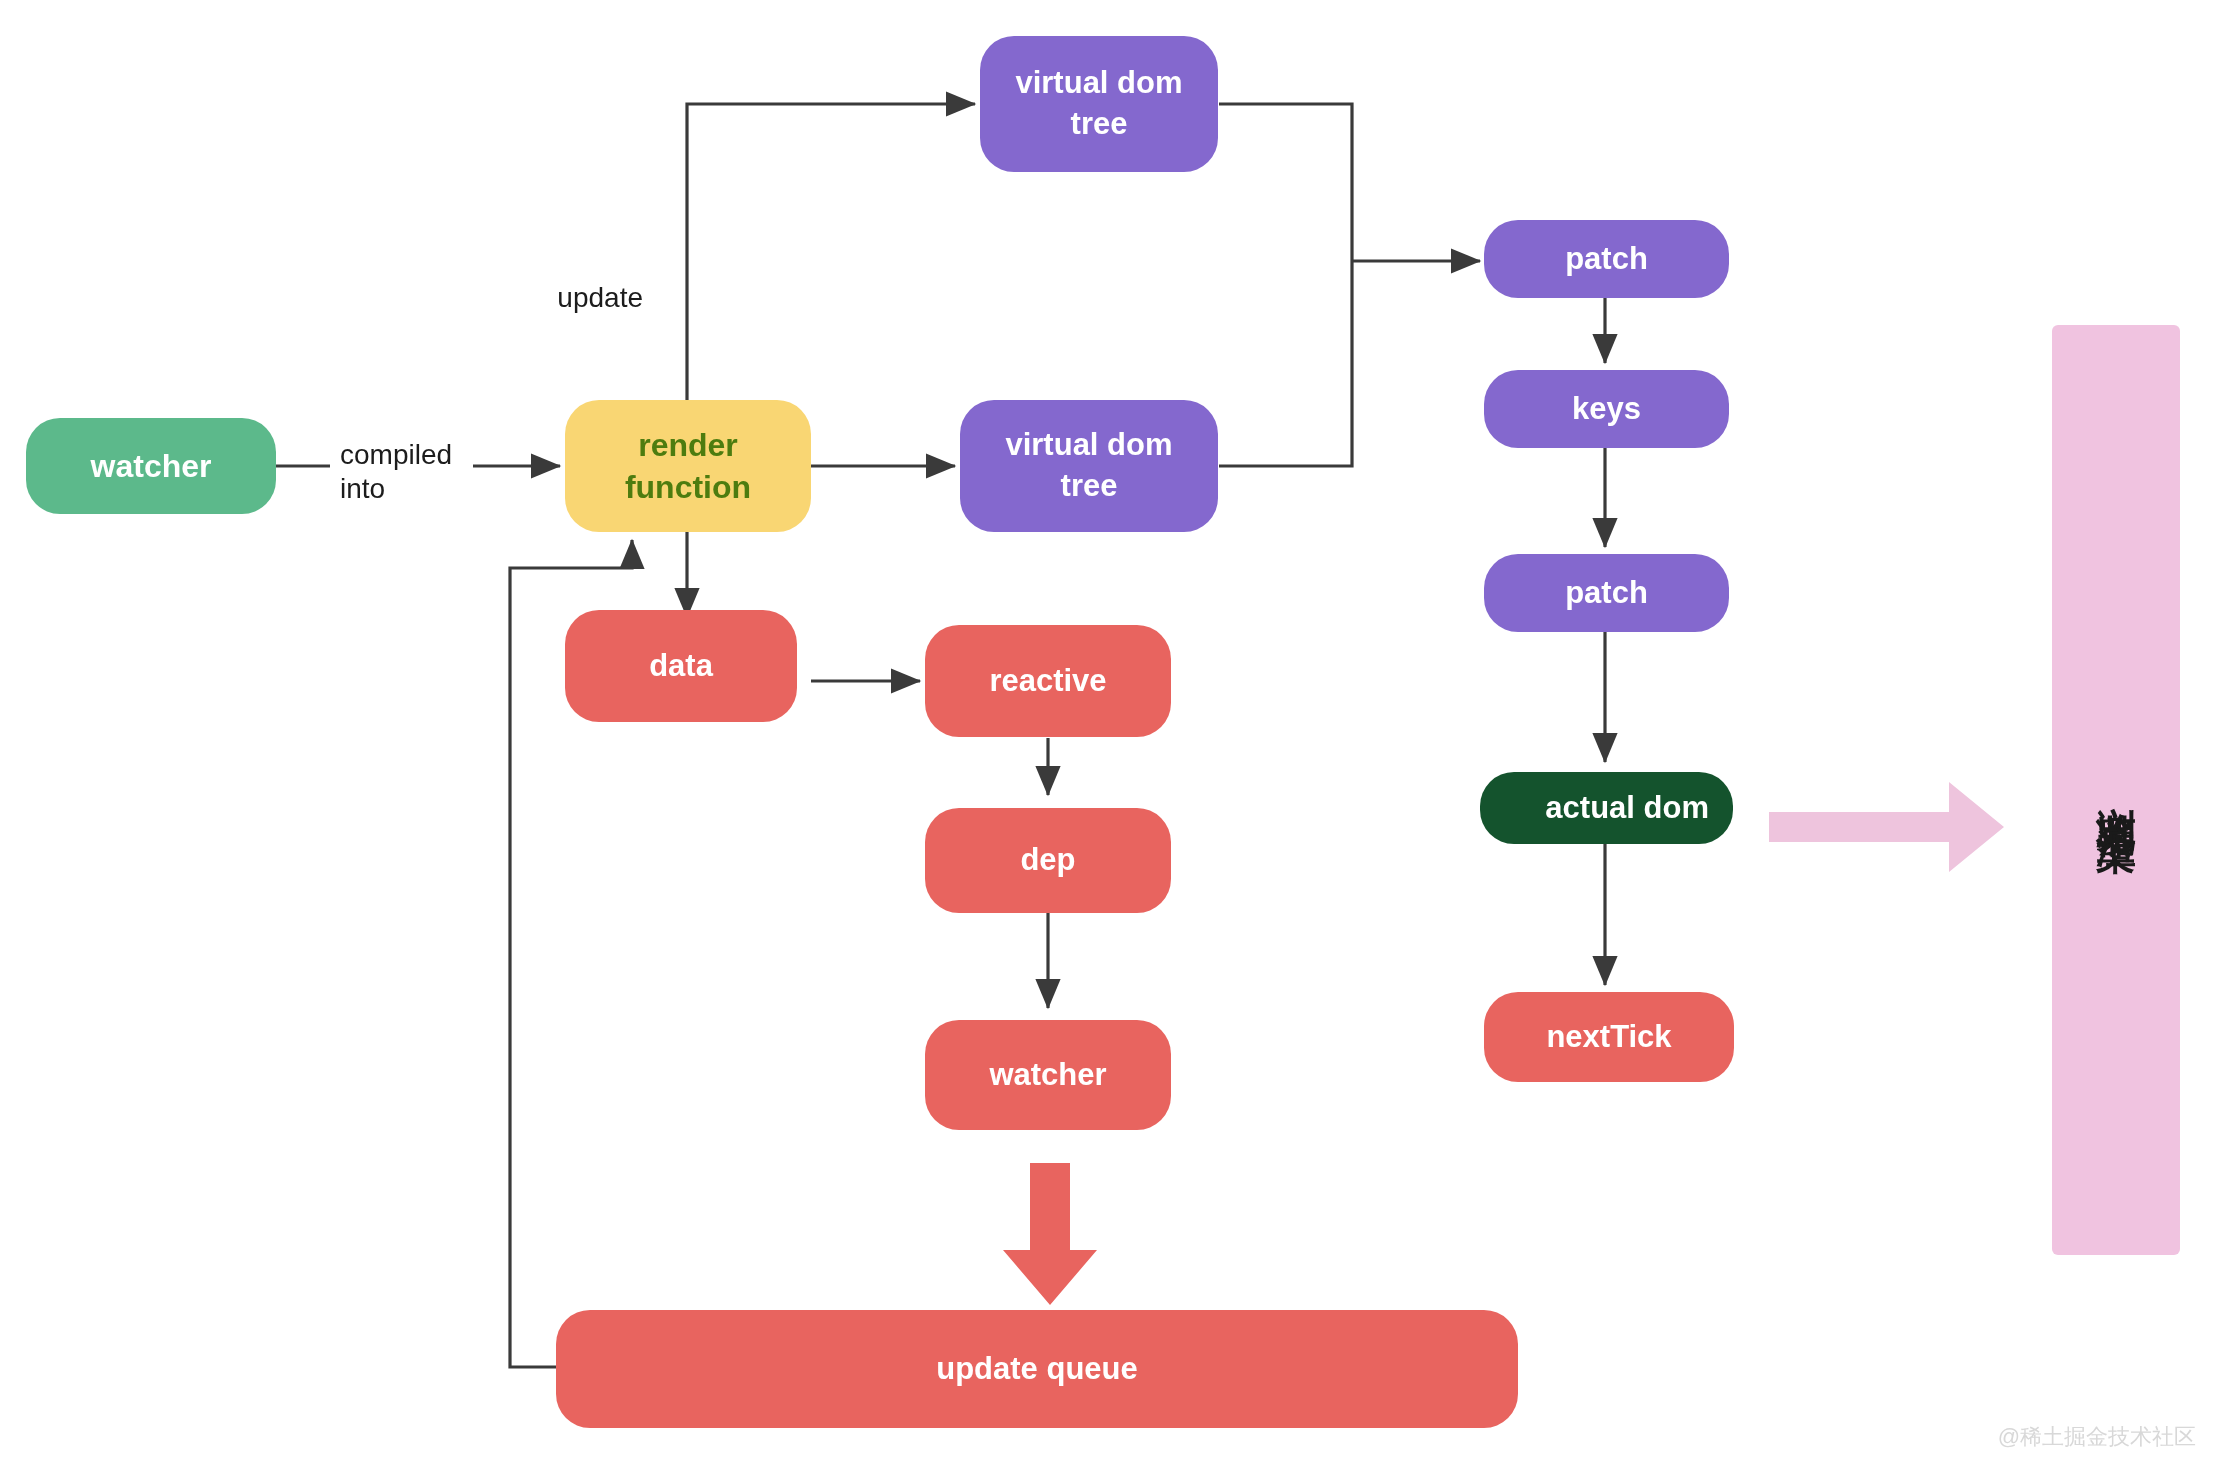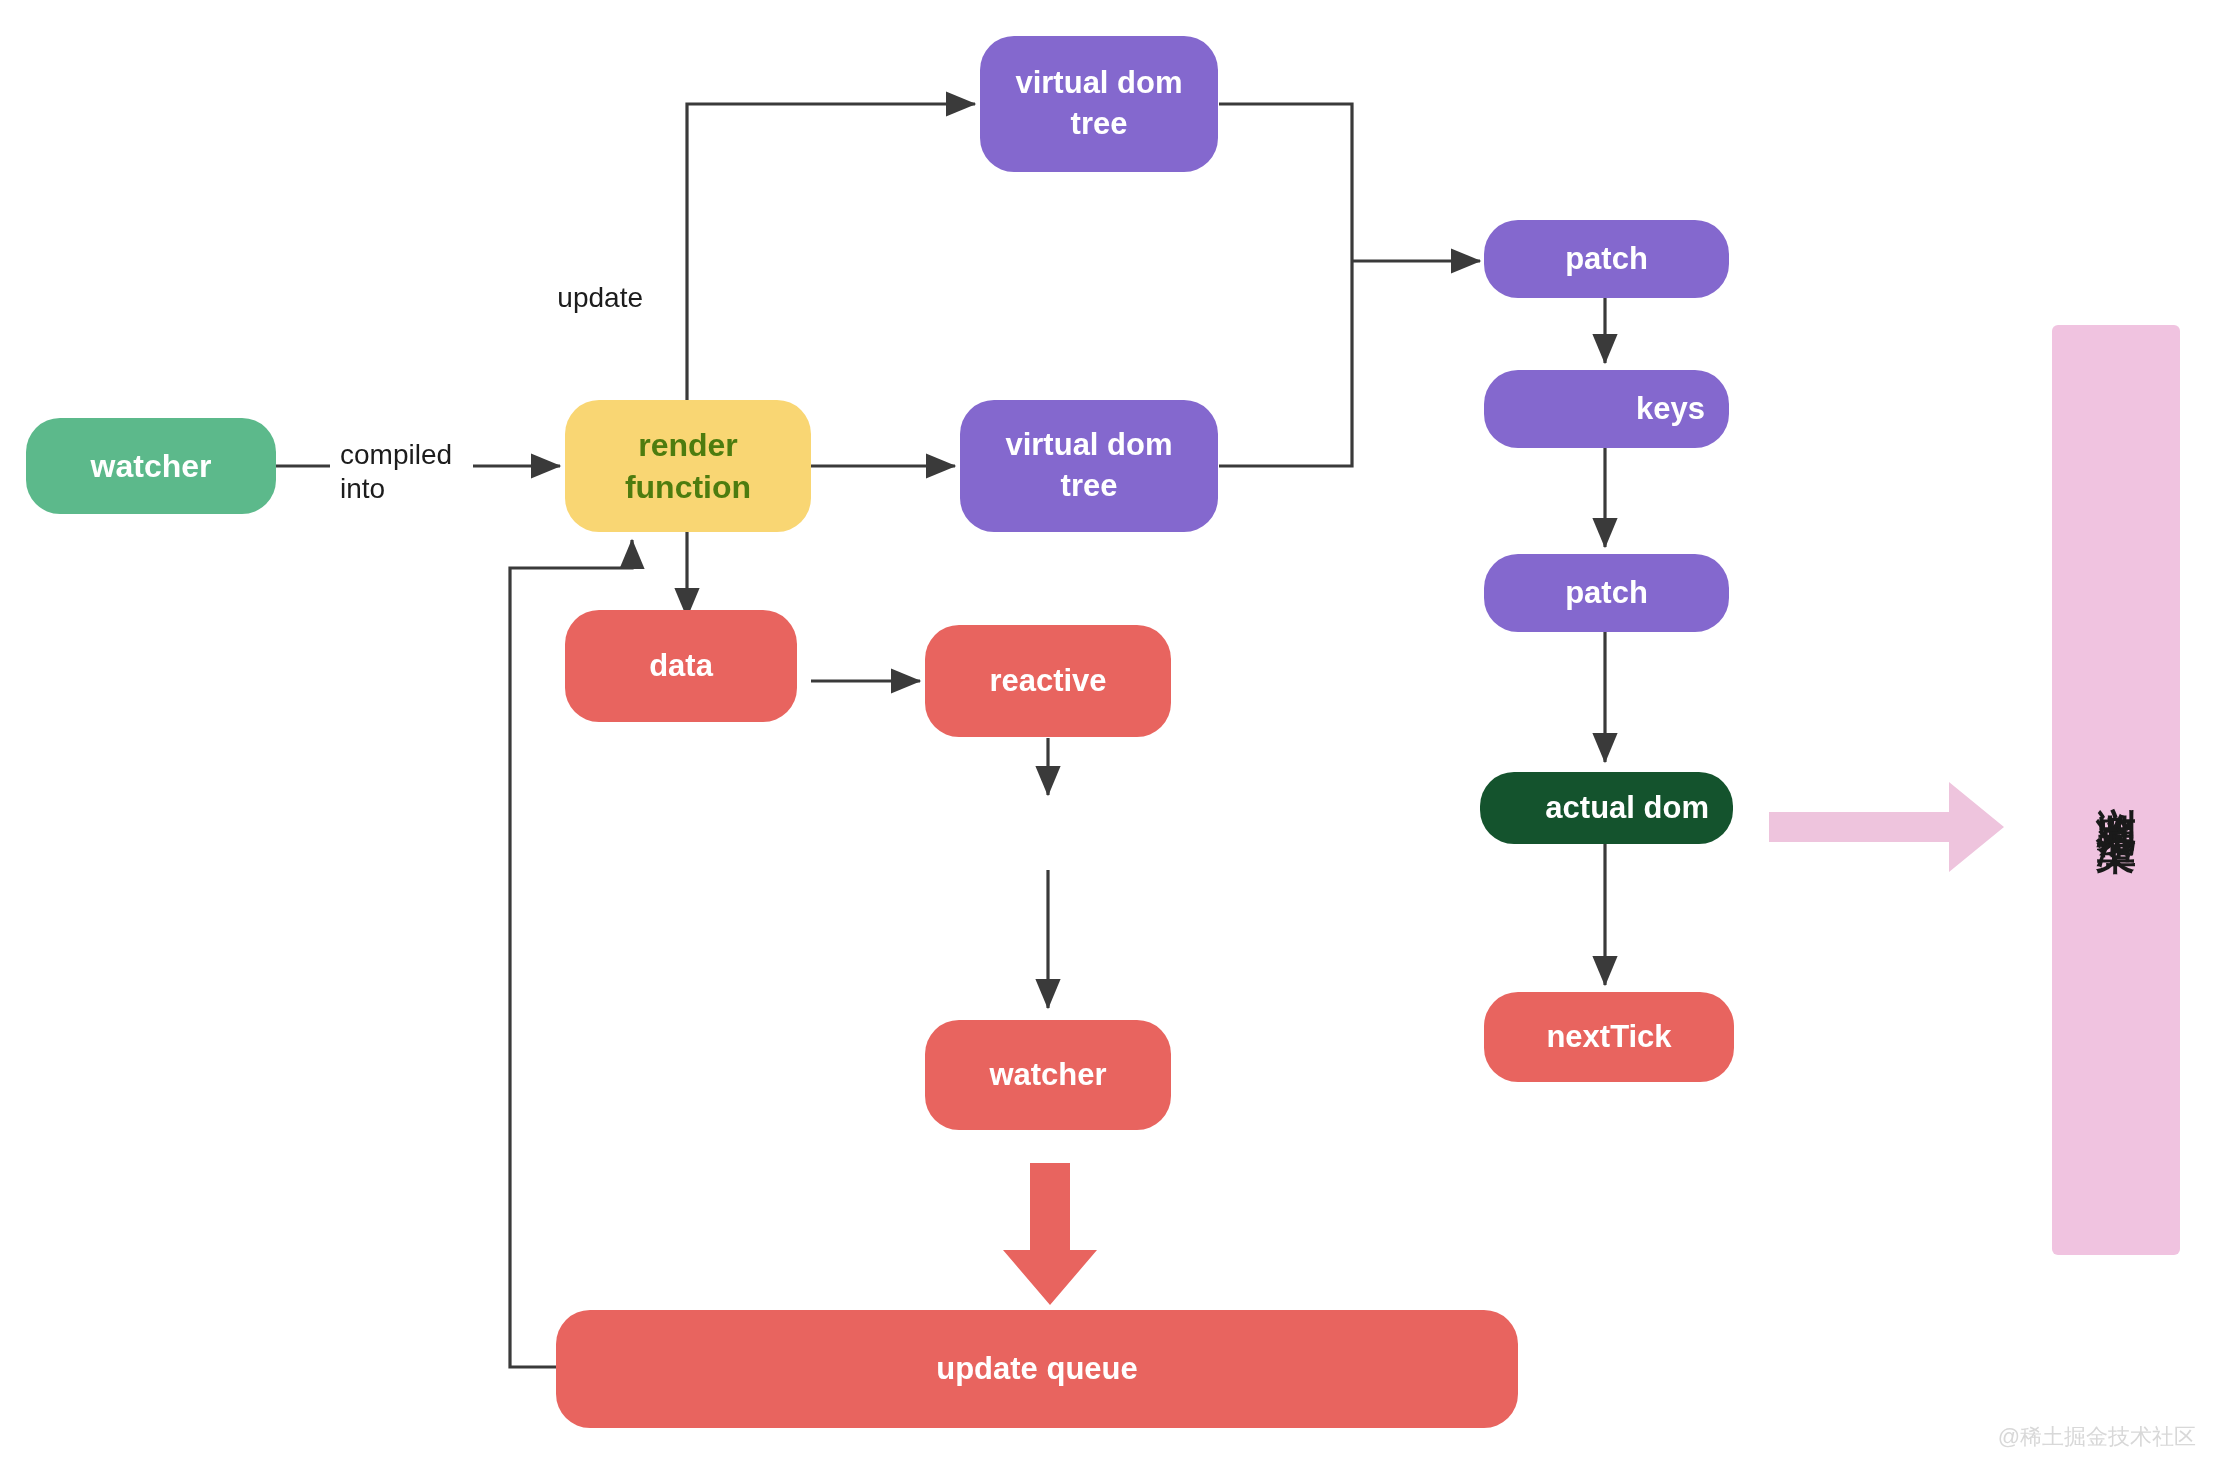--- a/index.html
+++ b/index.html
@@ -139,21 +139,21 @@
 
   <div class="node purple" style="left:960px; top:400px; width:258px; height:132px; font-size:31px; white-space:pre-line;">
     <span>virtual dom
 tree</span>
   </div>
 
   <div class="node purple" style="left:1484px; top:220px; width:245px; height:78px; font-size:31px;">
     <span>patch</span>
   </div>
 
-  <div class="node purple" style="left:1484px; top:370px; width:245px; height:78px; font-size:31px;justify-content:flex-end;">
+  <div class="node purple" style="left:1484px; top:370px; width:245px; height:78px; font-size:31px;">
     <span>keys</span>
   </div>
 
   <div class="node purple" style="left:1484px; top:554px; width:245px; height:78px; font-size:31px;">
     <span>patch</span>
   </div>
 
   <div class="node blue" style="left:1480px; top:772px; width:253px; height:72px; font-size:31px;">
     <span>actual dom</span>
   </div>
@@ -163,20 +163,23 @@
   </div>
 
   <div class="node red" style="left:565px; top:610px; width:232px; height:112px; font-size:31px;">
     <span>data</span>
   </div>
 
   <div class="node red" style="left:925px; top:625px; width:246px; height:112px; font-size:31px;">
     <span>reactive</span>
   </div>
 
+  <div class="node red" style="left:925px; top:808px; width:246px; height:105px; font-size:31px;">
+    <span>dep</span>
+  </div>
 
   <div class="node red" style="left:925px; top:1020px; width:246px; height:110px; font-size:31px;">
     <span>watcher</span>
   </div>
 
   <div class="node red" style="left:556px; top:1310px; width:962px; height:118px; font-size:31px;">
     <span>update queue</span>
   </div>
 
   <div class="node pinkbar" style="left:2052px; top:325px; width:128px; height:930px;">

